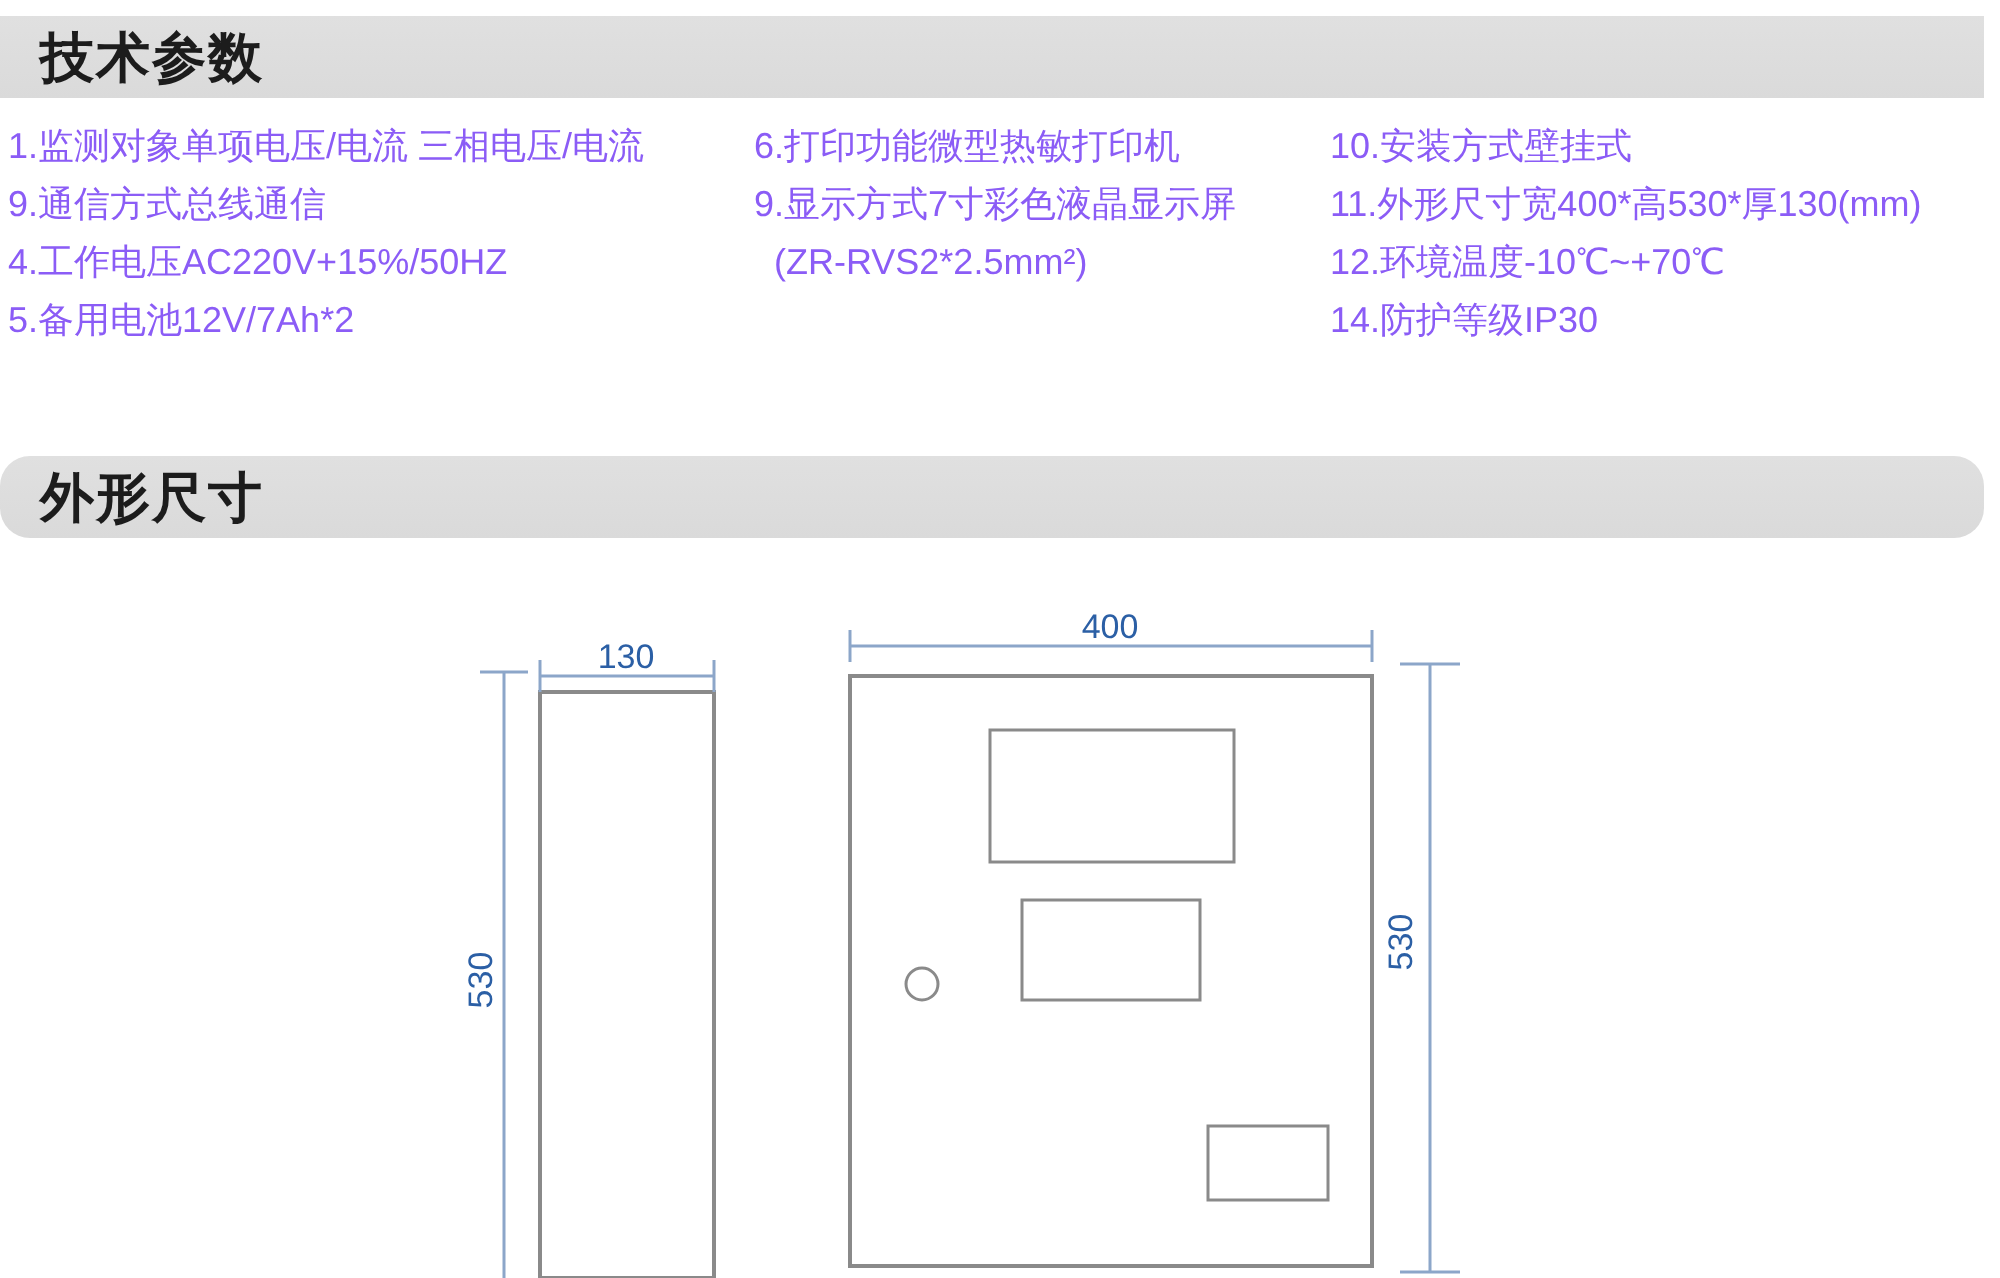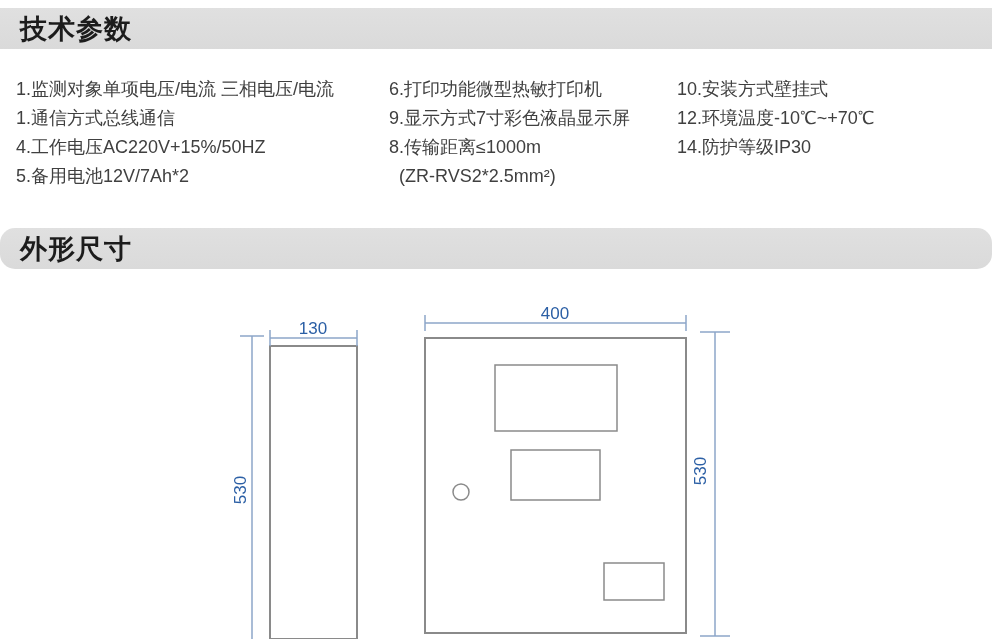--- a/index.html
+++ b/index.html
@@ -20,24 +20,23 @@
     font-size: 27px;
     font-weight: bold;
     color: #1c1c1c;
     letter-spacing: 1px;
   }
   #bar-tech { top: 8px; }
   #bar-dim  { top: 228px; border-radius: 15px; }
 
   .spec-col {
     position: absolute;
-    top: 75px;
-    color: #404040;
+    top: 59px;
+    color: #8b5cf6;
     font-size: 18px;
-    margin-left: 12px;
   }
   .spec-line {
     line-height: 29px;
     white-space: nowrap;
   }
   #spec-col-1 { left: 4px;   width: 370px; }
   #spec-col-2 { left: 377px; width: 288px; }
   #spec-col-3 { left: 665px; width: 333px; }
   #spec-col-2 .spec-line.cont { padding-left: 10px; }
 
@@ -57,34 +56,34 @@
 </style>
 </head>
 <body>
 
 <div class="section-bar" id="bar-tech">
   <span class="title">技术参数</span>
 </div>
 
 <div class="spec-col" id="spec-col-1">
   <div class="spec-line">1.监测对象单项电压/电流 三相电压/电流</div>
-  <div class="spec-line">1.通信方式总线通信</div>
+  <div class="spec-line">9.通信方式总线通信</div>
   <div class="spec-line">4.工作电压AC220V+15%/50HZ</div>
   <div class="spec-line">5.备用电池12V/7Ah*2</div>
 </div>
 
 <div class="spec-col" id="spec-col-2">
   <div class="spec-line">6.打印功能微型热敏打印机</div>
   <div class="spec-line">9.显示方式7寸彩色液晶显示屏</div>
-  <div class="spec-line">8.传输距离≤1000m</div>
   <div class="spec-line cont">(ZR-RVS2*2.5mm²)</div>
 </div>
 
 <div class="spec-col" id="spec-col-3">
   <div class="spec-line">10.安装方式壁挂式</div>
+  <div class="spec-line">11.外形尺寸宽400*高530*厚130(mm)</div>
   <div class="spec-line">12.环境温度-10℃~+70℃</div>
   <div class="spec-line">14.防护等级IP30</div>
 </div>
 
 <div class="section-bar" id="bar-dim">
   <span class="title">外形尺寸</span>
 </div>
 
 <div id="drawing-area">
   <svg width="1000" height="369" viewBox="0 0 1000 369">

